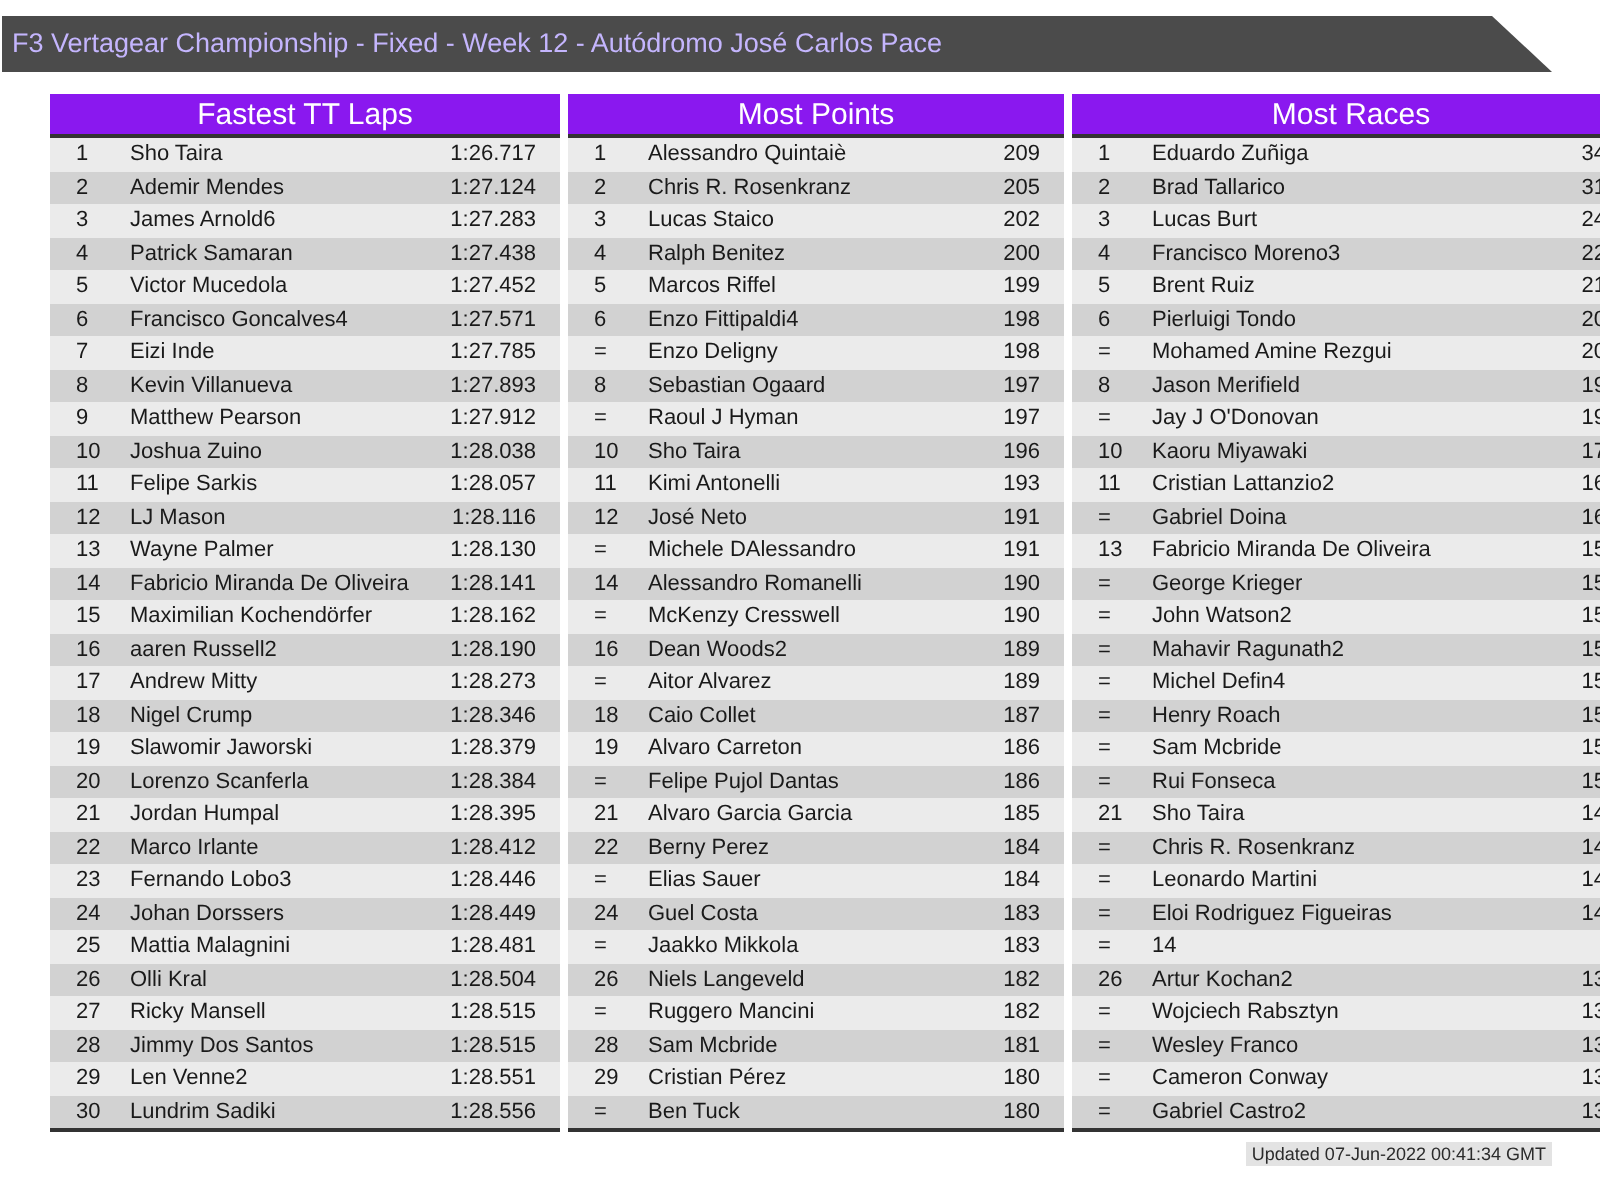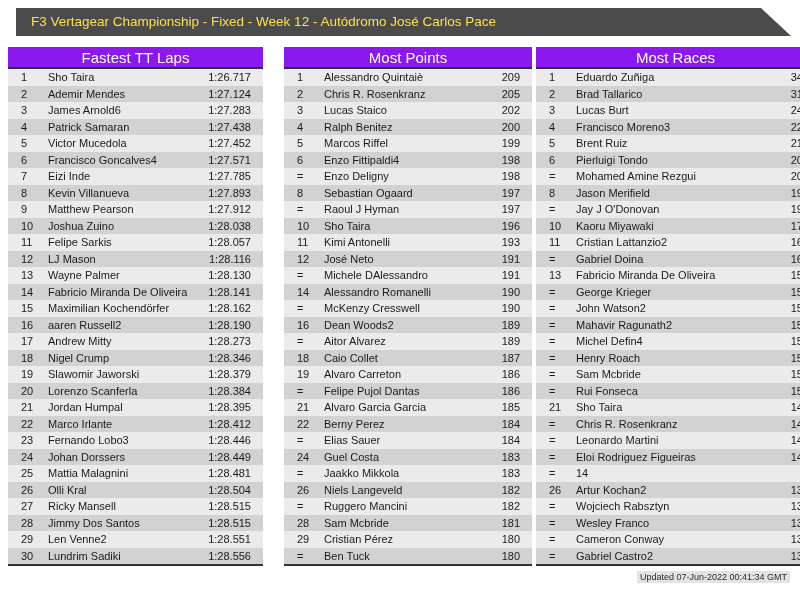--- a/index.html
+++ b/index.html
@@ -14,35 +14,35 @@
   html,body{width:800px;height:600px;}
   body{
     background:#ffffff;
     font-family:"Liberation Sans", sans-serif;
     position:relative;
     overflow:hidden;
     color:var(--text);
   }
   .titlebar{
     position:absolute;
-    left:16px; top:8px;
+    left:1px; top:8px;
     width:775px; height:28px;
     background:var(--titlebar-bg);
     clip-path:polygon(0 0, calc(100% - 30px) 0, 100% 100%, 0 100%);
-    color:#fde047;
+    color:#c4b5fd;
     font-size:13.5px;
     line-height:28px;
-    padding-left:15px;
+    padding-left:5px;
     white-space:nowrap;
   }
   .table{
     position:absolute;
     top:47px;
   }
-  .table-1{left:8px;  width:255px;}
+  .table-1{left:25px;  width:255px;}
   .table-2{left:284px; width:248px;}
   .table-3{left:536px; width:279px;}
   .thead{
     height:22px;
     background:var(--header-bg);
     border-bottom:2px solid var(--separator);
     color:#ffffff;
     font-size:15px;
     line-height:22px;
     text-align:center;
@@ -70,21 +70,21 @@
     flex:1;
     overflow:hidden;
   }
   .val{
     flex:none;
     text-align:right;
     padding-right:12px;
   }
   .footer{
     position:absolute;
-    right:10px; top:571px;
+    right:24px; top:571px;
     background:#e3e3e3;
     color:#2b2b2b;
     font-size:9px;
     line-height:12px;
     padding:0 3px;
     white-space:nowrap;
   }
 </style>
 </head>
 <body>

